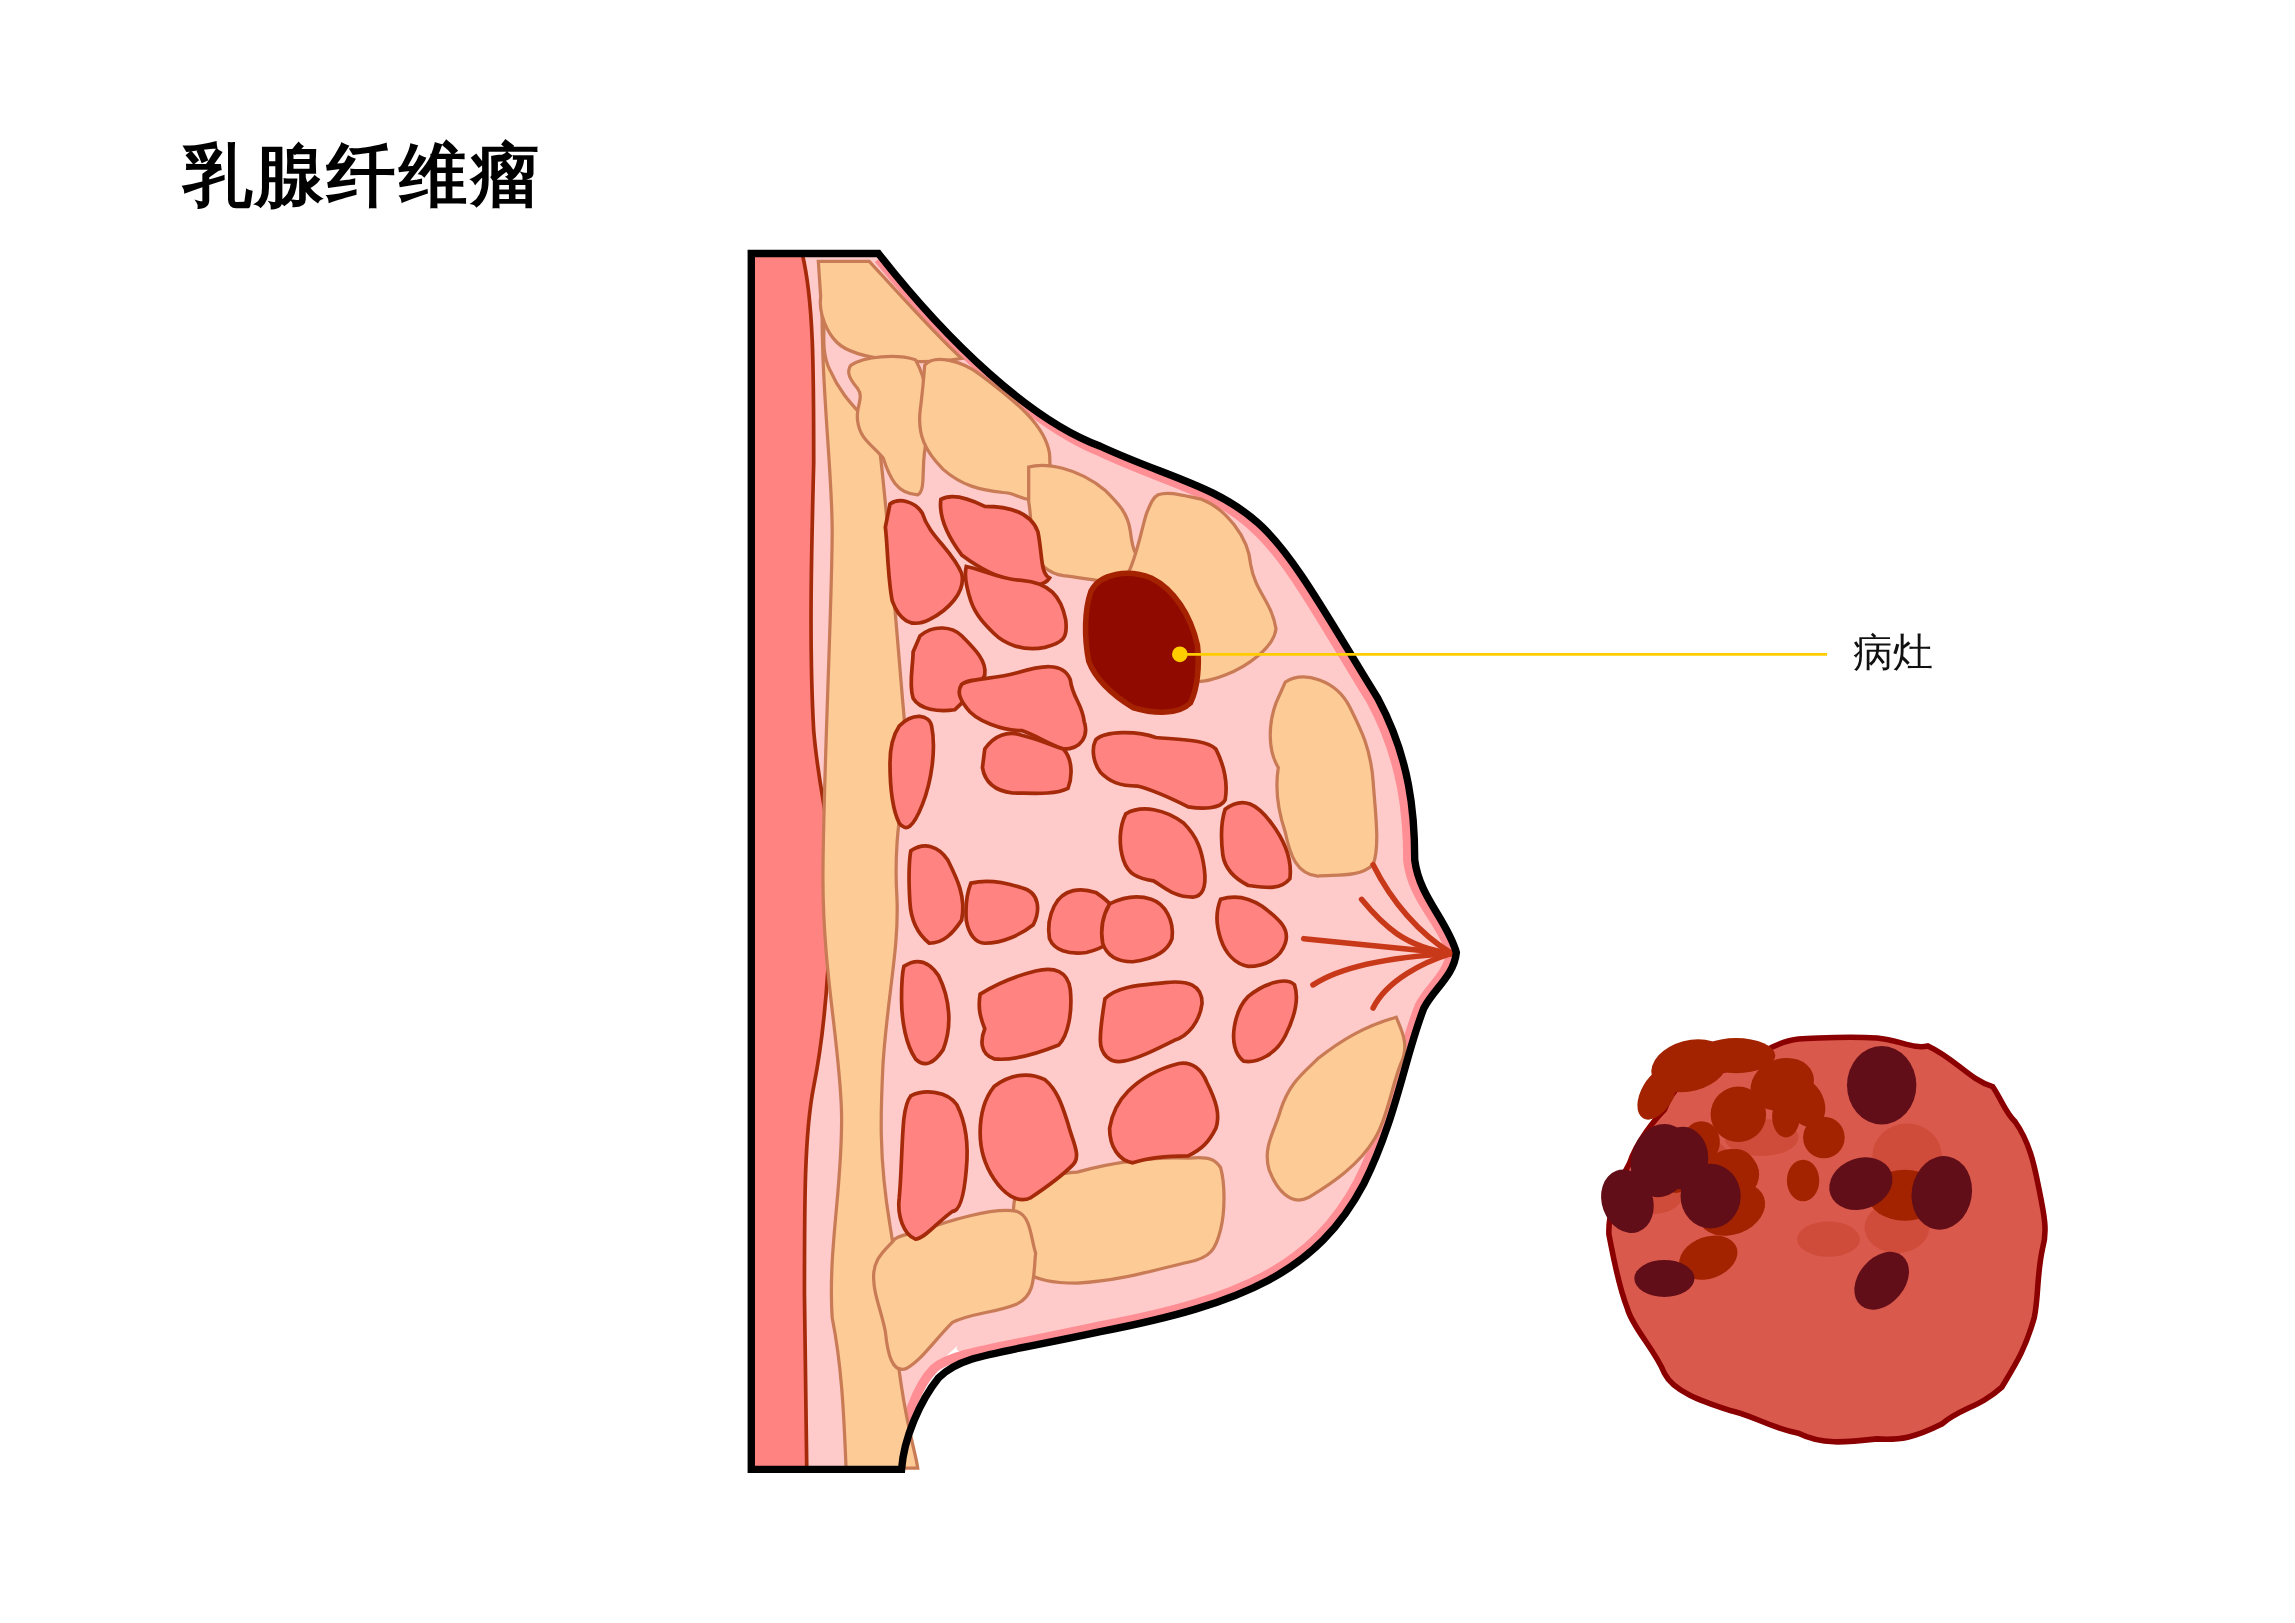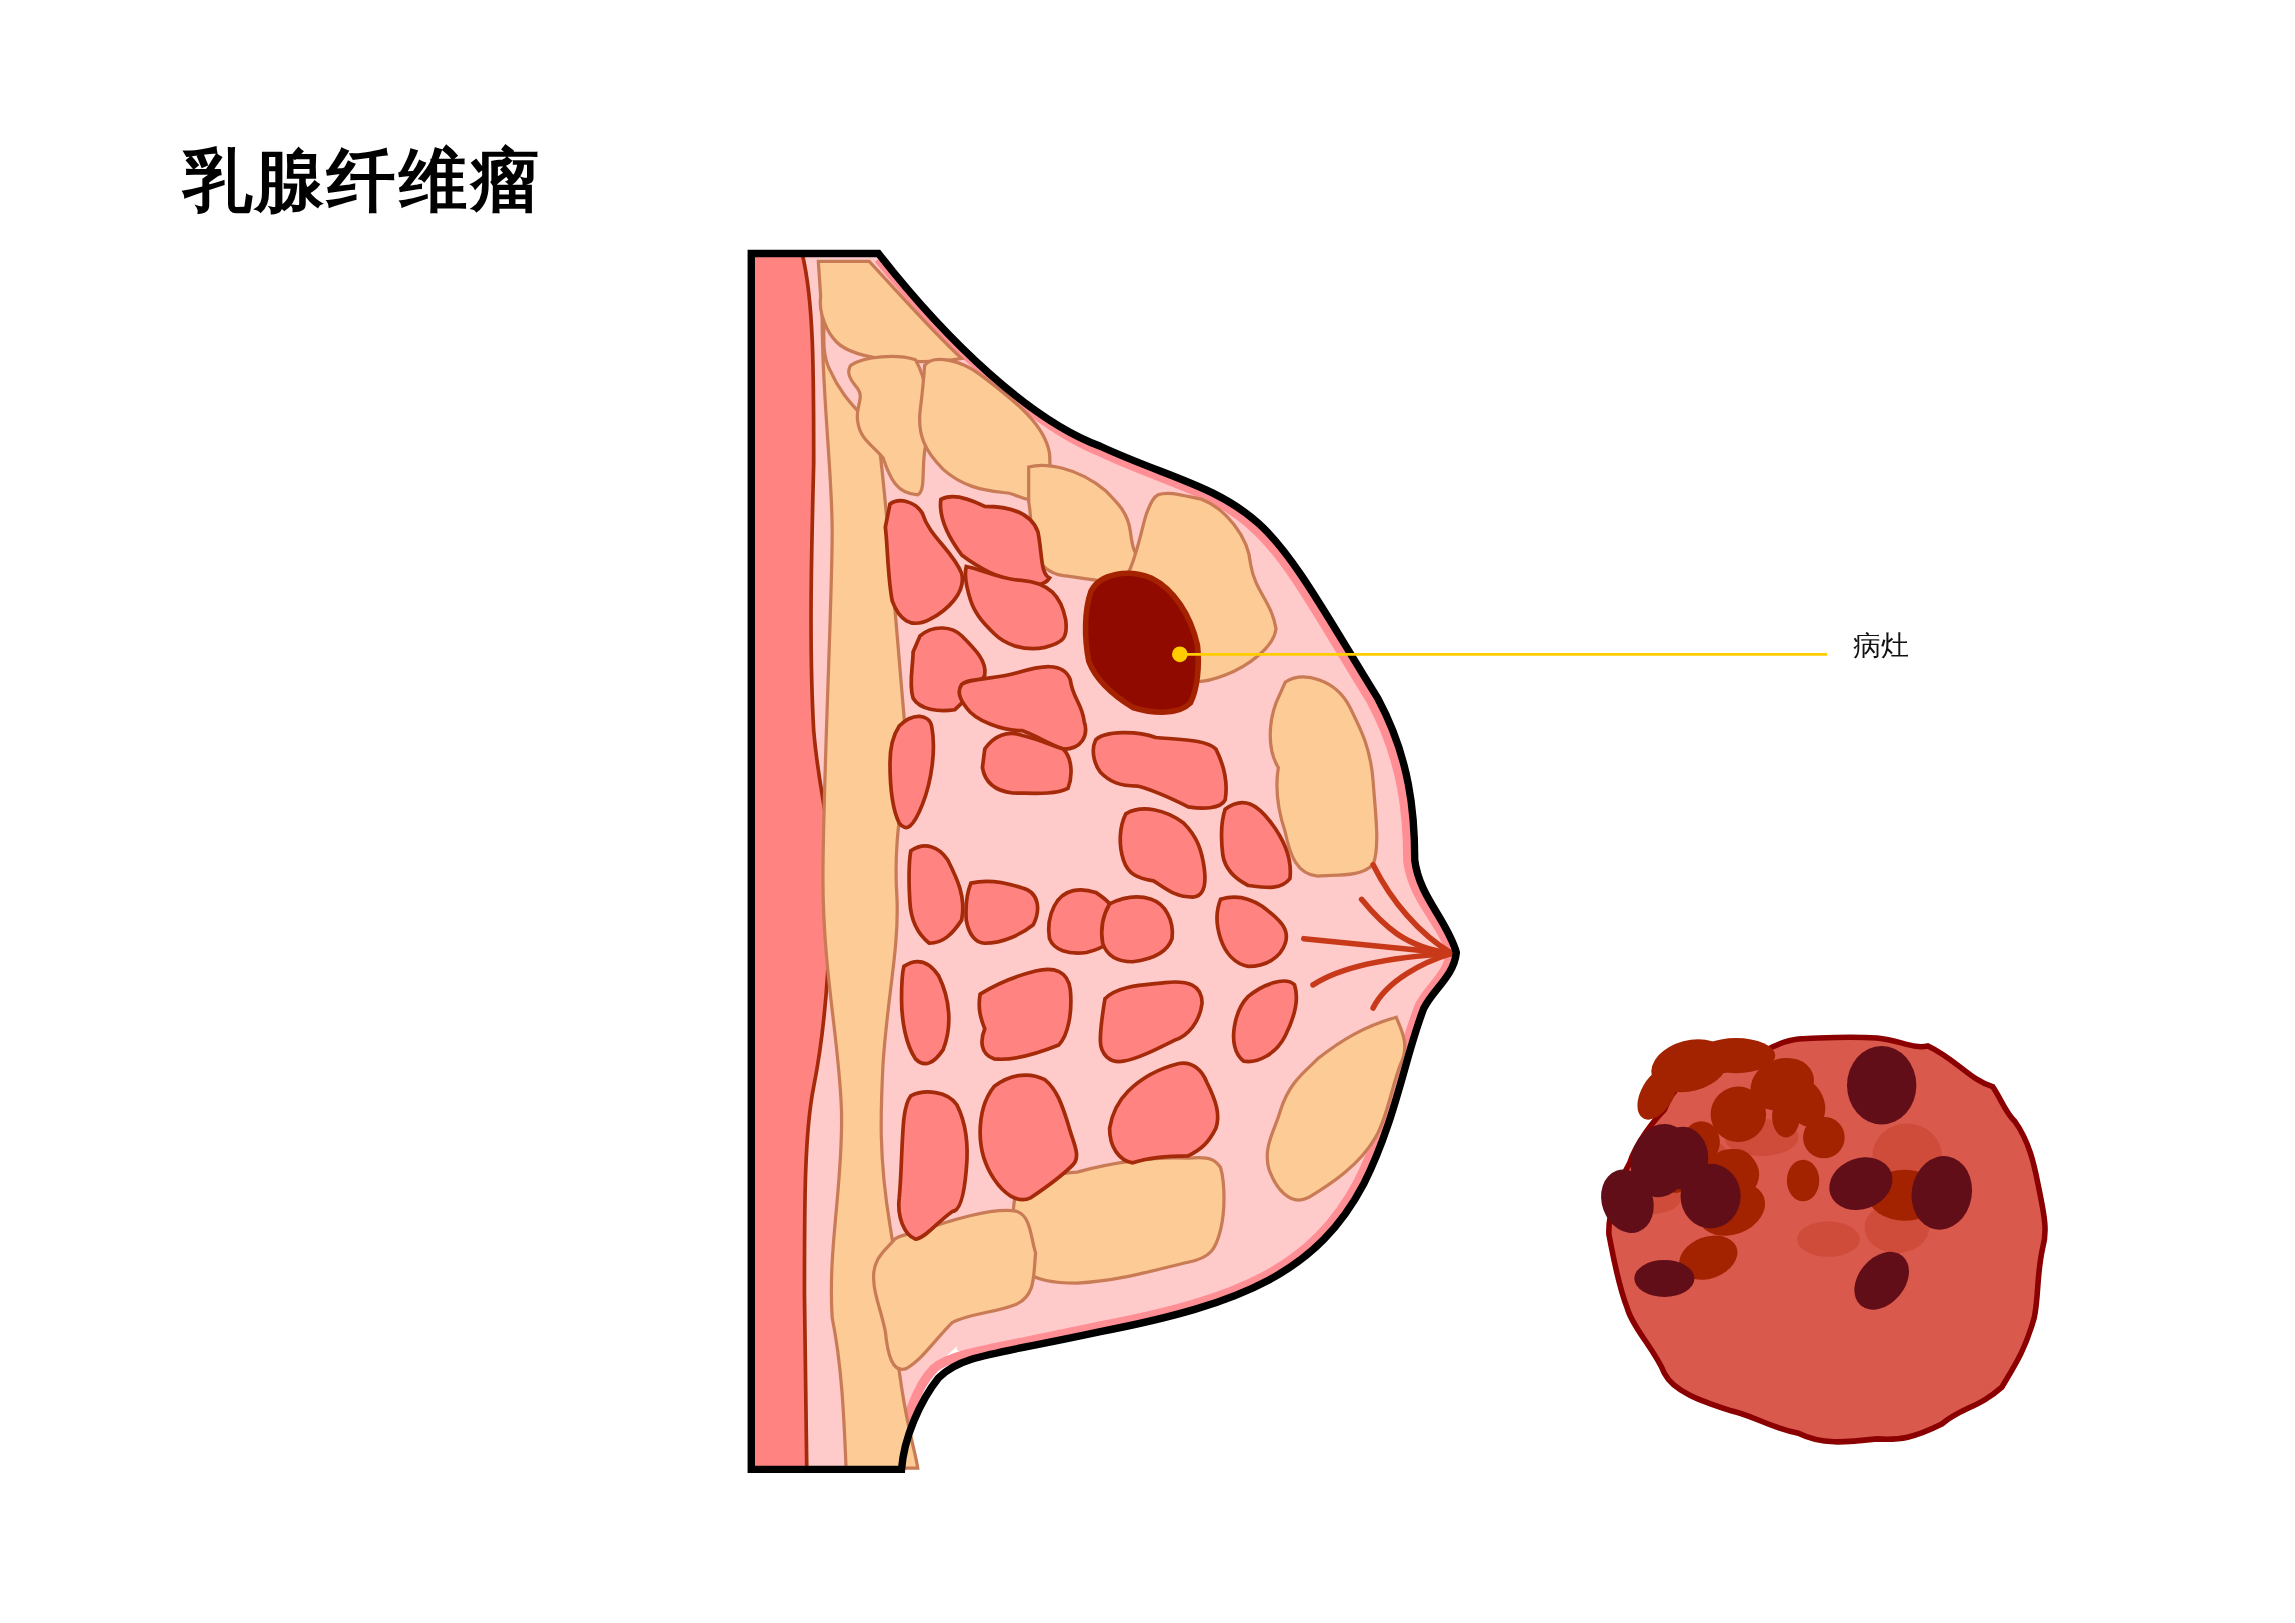--- a/index.html
+++ b/index.html
@@ -1,26 +1,26 @@
 <!DOCTYPE html>
 <html style="font-size:7.4px"><head>
 <meta charset="utf-8">
 <style>
   html, body { margin: 0; padding: 0; background: #ffffff; }
   body { width: 2295px; height: 1623px; position: relative; overflow: hidden; }
   .title {
     position: absolute; left: 183px; top: 147px;
-    font-family: Liberation Serif, serif;
+    font-family: Liberation Mono, monospace;
     font-weight: 900; font-size: 69px; letter-spacing: 2.8px;
     color: #000000; line-height: 1; white-space: nowrap;
   }
   .label {
     position: absolute; left: 1853px; top: 632px;
     font-family: Liberation Sans, sans-serif;
-    font-size: 28px; color: #111111; line-height: 1; white-space: nowrap;
+    font-size: 40px; color: #111111; line-height: 1; white-space: nowrap;
   }
   svg.art { position: absolute; left: 0; top: 0; }
 </style>
 </head>
 <body>
 
 <div class="title">乳腺纤维瘤</div>
 <div class="label">病灶</div>
 
 <svg class="art" width="2295" height="1623" viewBox="0 0 4964 3510" xmlns="http://www.w3.org/2000/svg">

